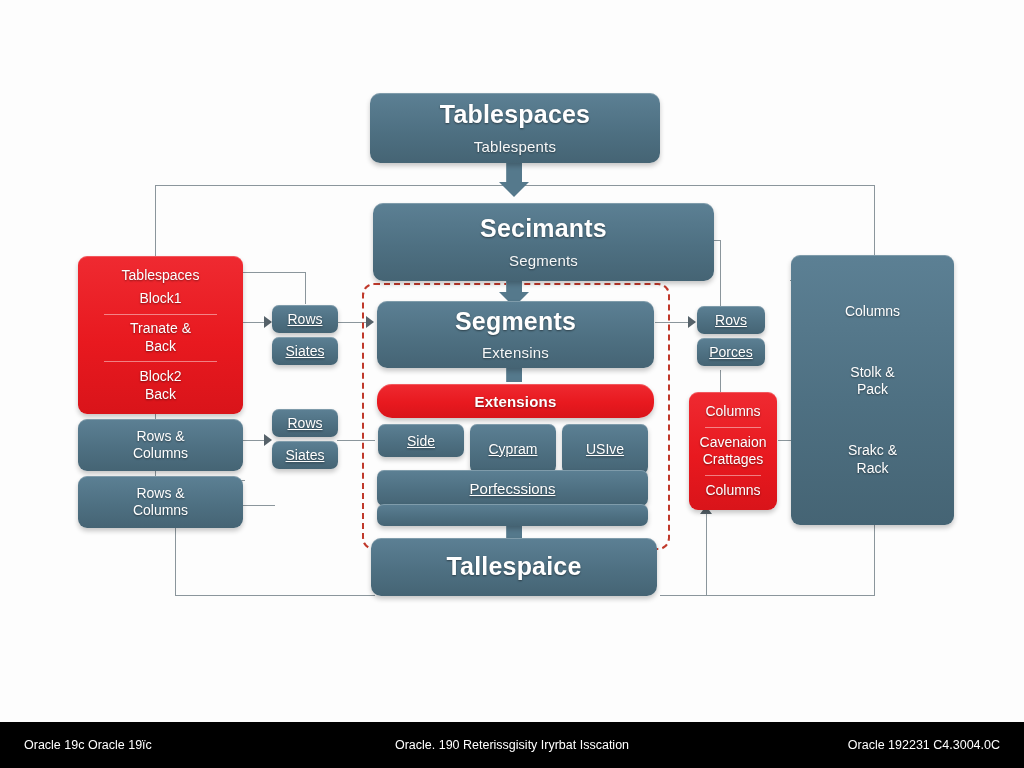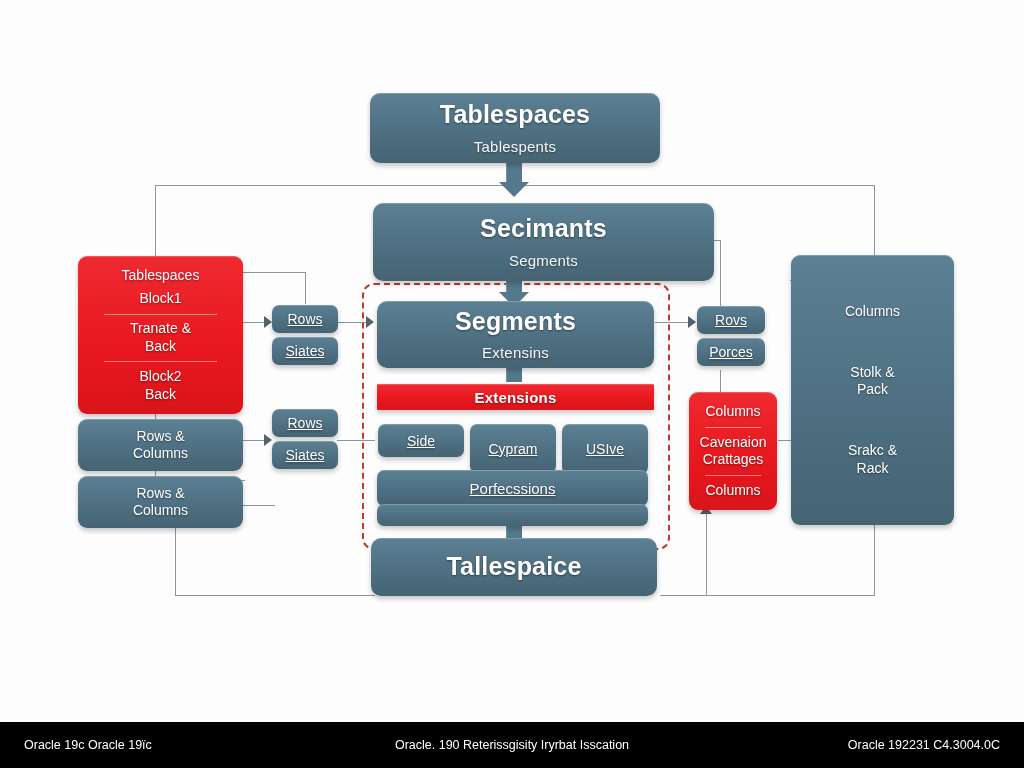--- a/index.html
+++ b/index.html
@@ -150,21 +150,21 @@
   <div class="box blue" style="left:373px;top:203px;width:341px;height:78px;">
     <div class="t-title">Secimants</div>
     <div class="t-sub">Segments</div>
   </div>
 
   <div class="box blue" style="left:377px;top:301px;width:277px;height:67px;">
     <div class="t-title">Segments</div>
     <div class="t-sub">Extensins</div>
   </div>
 
-  <div class="box red" style="left:377px;top:384px;width:277px;height:26px;border-radius:1px;">
+  <div class="box red" style="left:377px;top:384px;width:277px;height:34px;border-radius:15px;">
     <div style="font-size:15px;font-weight:600;">Extensions</div>
   </div>
 
   <div class="mini blue" style="left:378px;top:424px;width:86px;height:33px;justify-content:center;">
     <span>Side</span>
   </div>
   <div class="mini blue" style="left:470px;top:424px;width:86px;height:49px;">
     <span>Cypram</span>
   </div>
   <div class="mini blue" style="left:562px;top:424px;width:86px;height:50px;">

